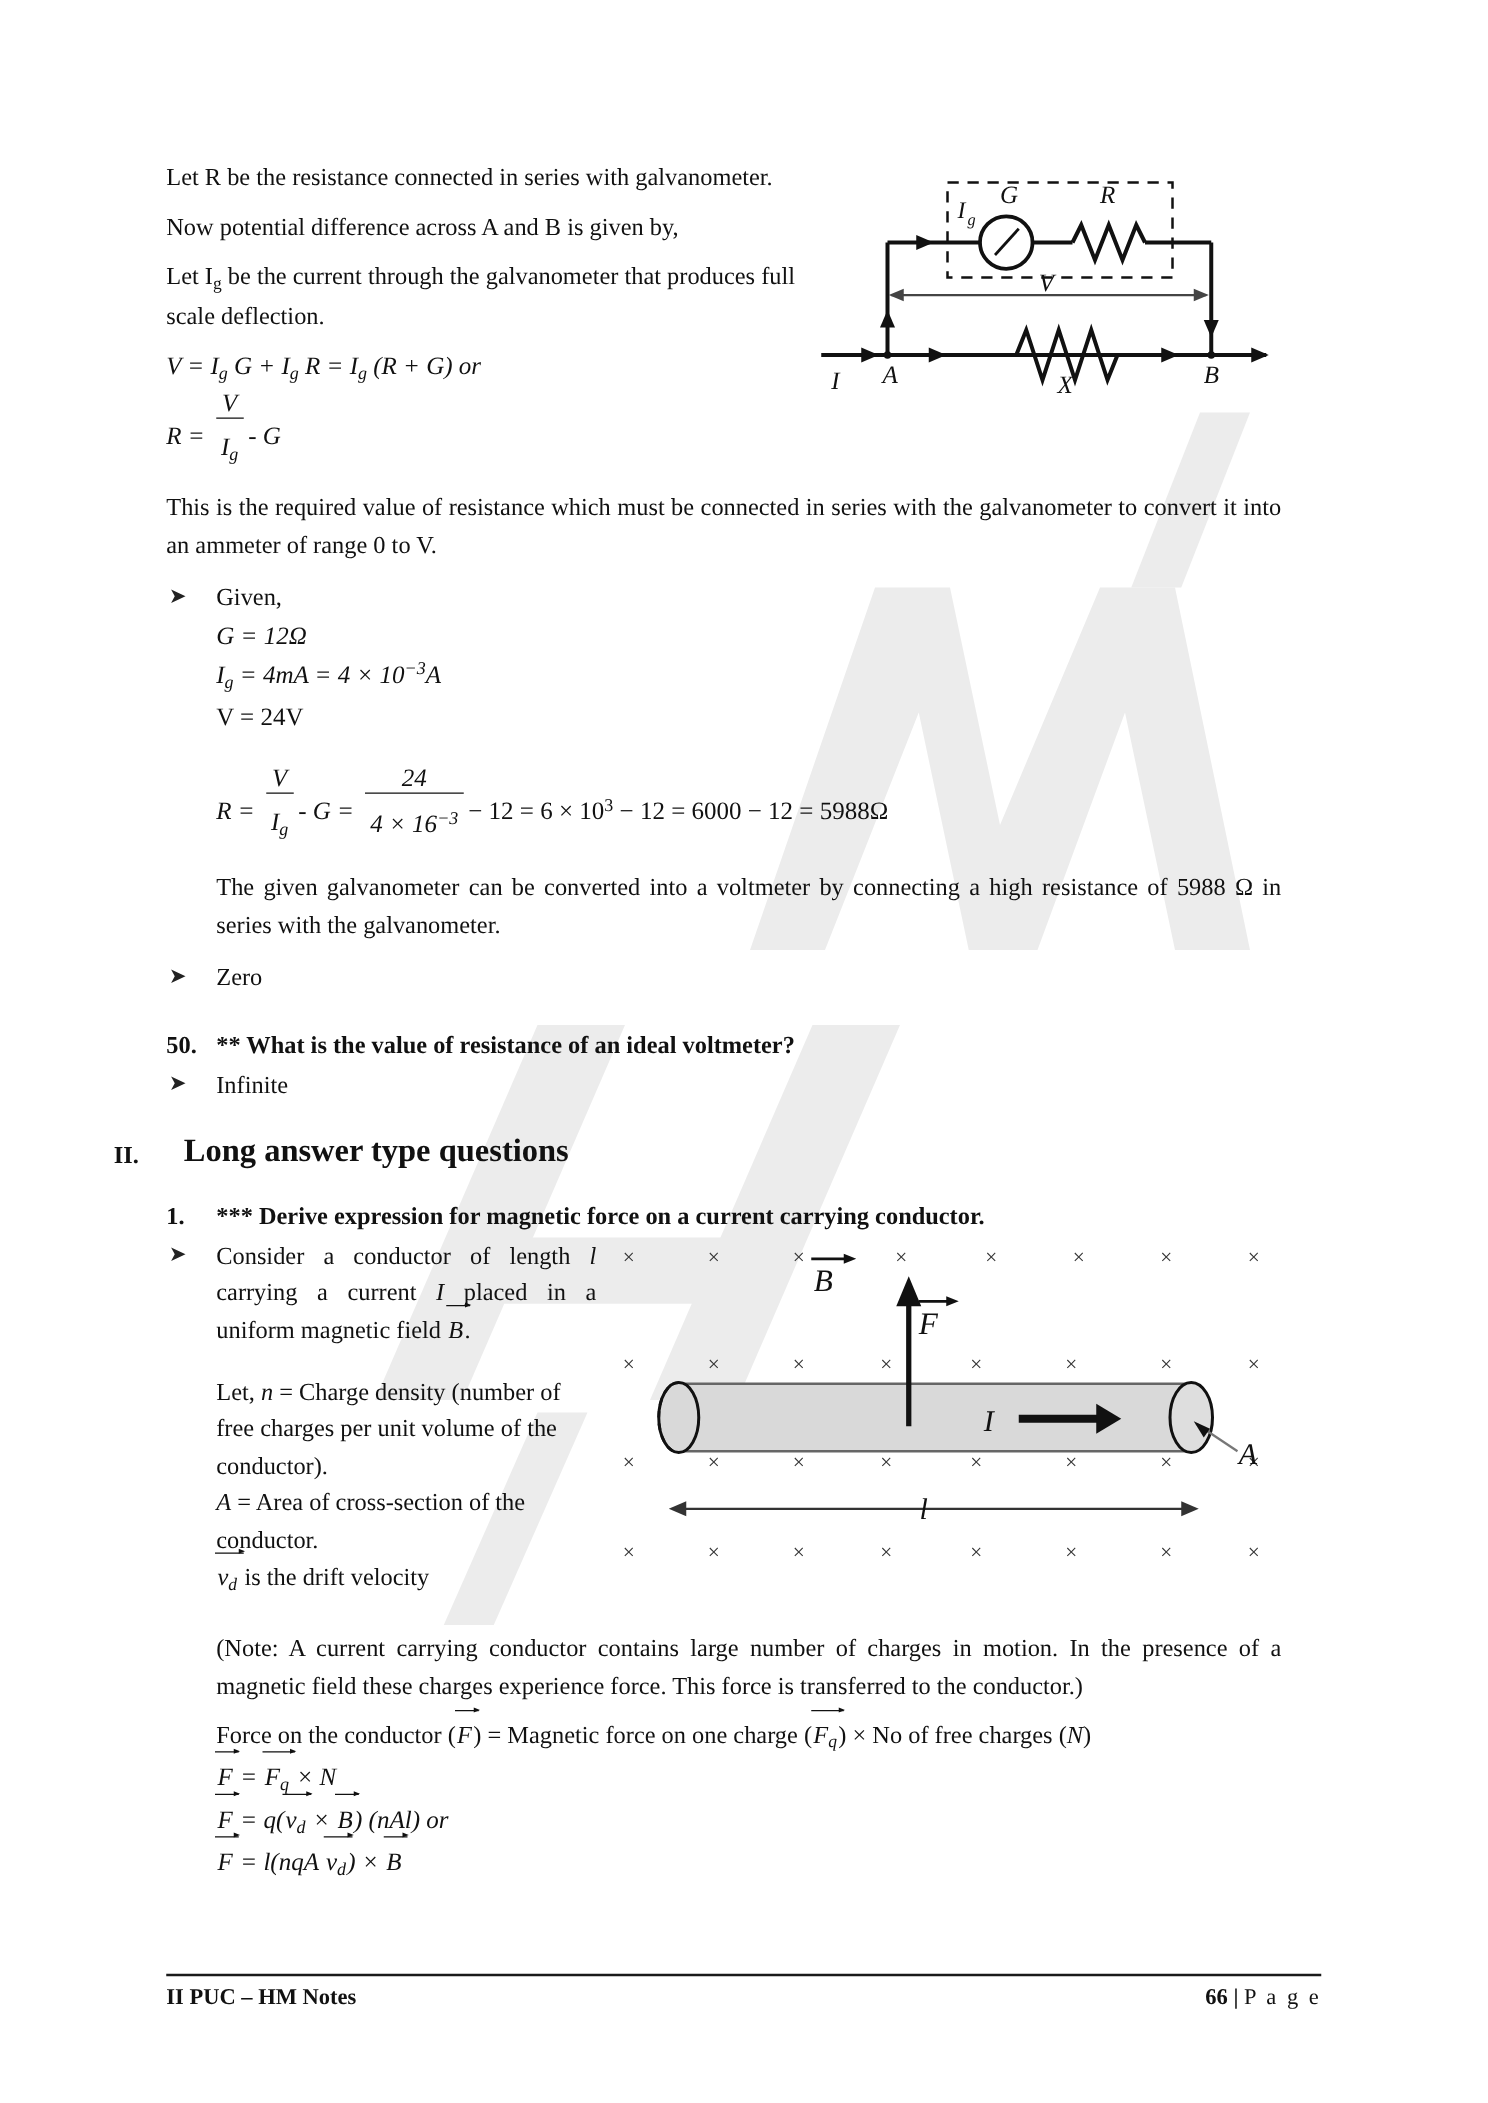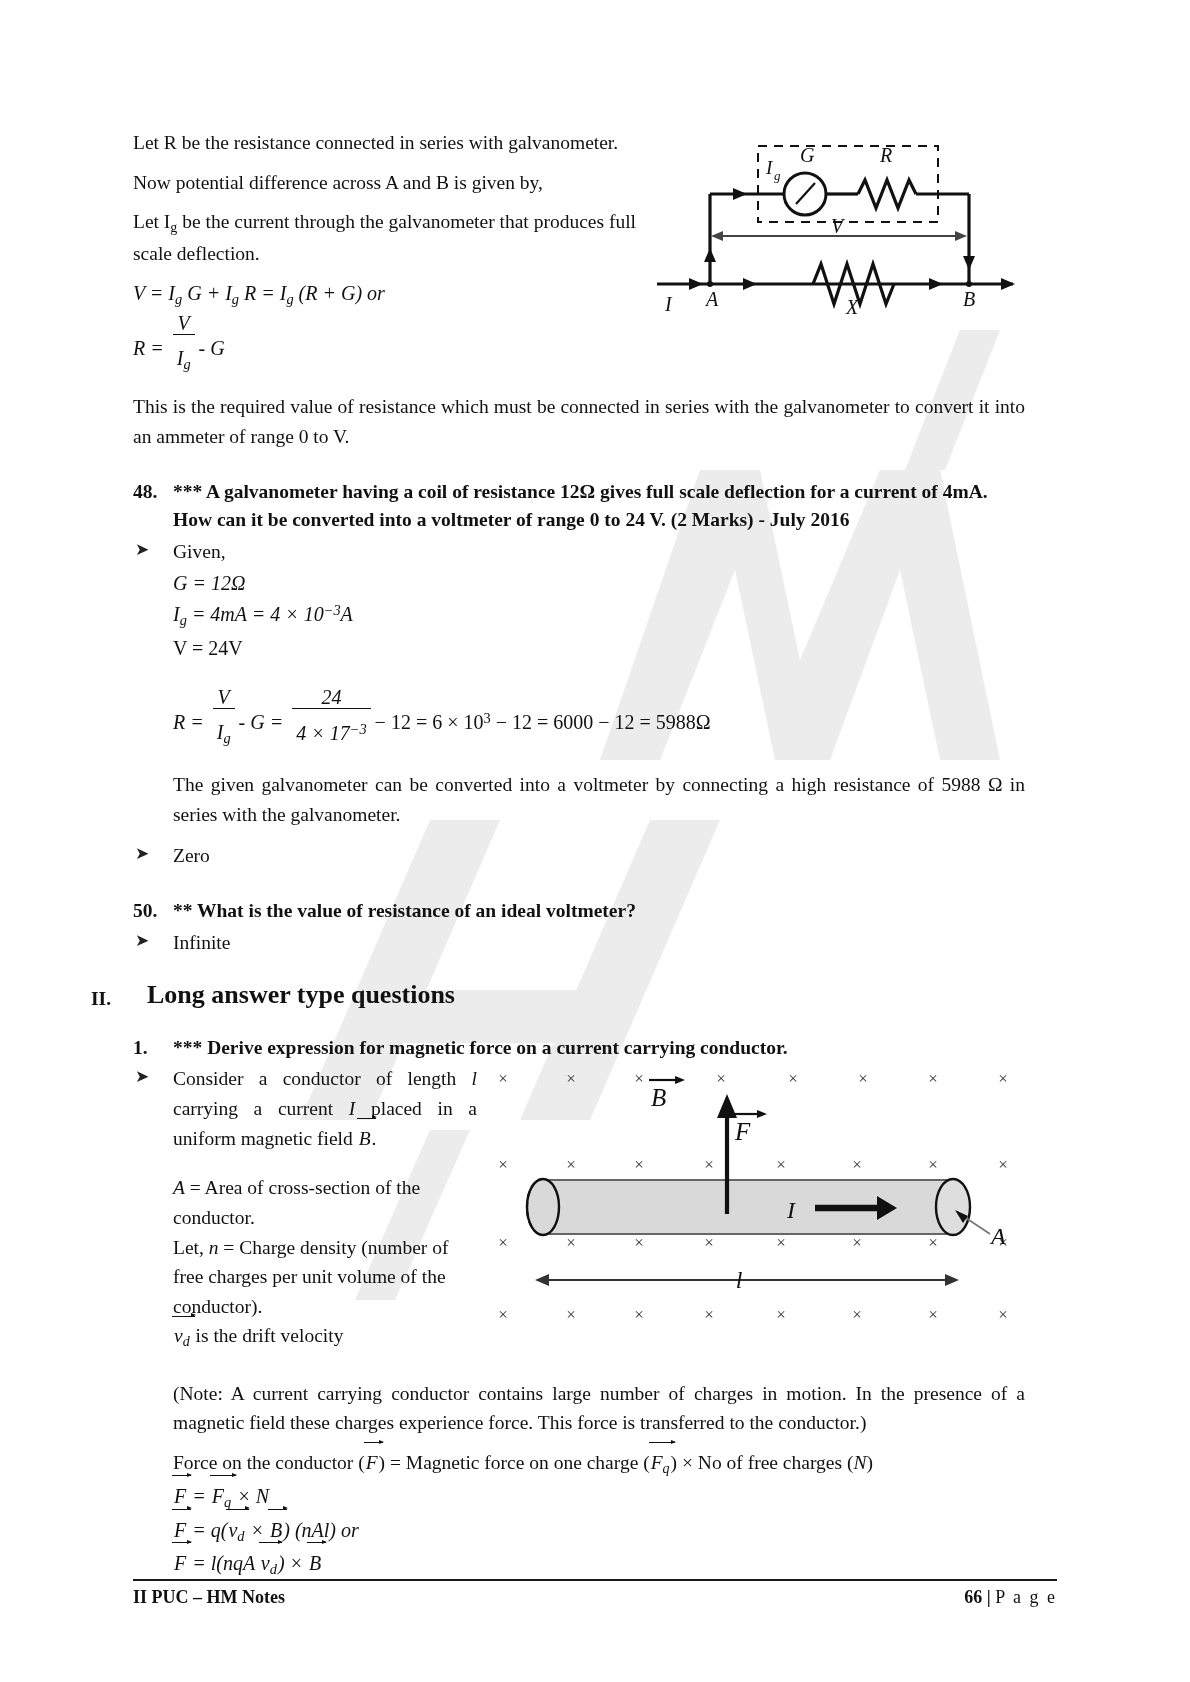--- a/index.html
+++ b/index.html
@@ -189,42 +189,38 @@
       <span>R = </span><span class="frac">
           <span class="num">V</span>
           <span class="den"><span>I</span><span class="sub">g</span></span>
         </span><span>- G</span>
     </div>
 
     <p class="para just" style="margin-top:6px">This is the required value of resistance which must be connected in series with the galvanometer to convert it into an ammeter of range 0 to V.</p>
 
     <div class="clear"></div>
 
-    <div class="qrow">
-      <div class="qnum">48.</div>
-      <div class="qtext">*** A galvanometer having a coil of resistance 12Ω gives full scale deflection for a current of 4mA. How can it be converted into a voltmeter of range 0 to 24 V. (2 Marks) - July 2016</div>
-    </div>
 
     <div class="arrow-row">
       <div class="arrow-bullet">➤</div>
       <div class="arrow-body">
         <div>Given,</div>
         <div class="mathline">G = 12Ω</div>
         <div class="mathline">
           <span>I</span><span class="sub">g</span><span> = 4mA = 4 × 10</span><span class="sup">−3</span><span>A</span>
         </div>
         <div class="mathline" style="font-style:normal">V = 24V</div>
 
         <div class="mathline" style="margin-top:26px;">
           <span>R = </span><span class="frac">
               <span class="num">V</span>
               <span class="den"><span>I</span><span class="sub">g</span></span>
             </span><span>- G = </span><span class="frac">
               <span class="num">24</span>
-              <span class="den"><span>4 × 17</span><span class="sup">−3</span></span>
+              <span class="den"><span>4 × 16</span><span class="sup">−3</span></span>
             </span><span style="font-style:normal">− 12 = 6 × 10</span><span class="sup" style="font-style:normal">3</span><span style="font-style:normal"> − 12 = 6000 − 12 = 5988Ω</span>
         </div>
 
         <p class="para just" style="margin-top:10px">The given galvanometer can be converted into a voltmeter by connecting a high resistance of 5988 Ω in series with the galvanometer.</p>
       </div>
     </div>
 
     <div class="arrow-row">
       <div class="arrow-bullet">➤</div>
       <div class="arrow-body">Zero</div>
@@ -331,24 +327,24 @@
       <text x="254" y="226" font-family="Liberation Serif, serif" font-style="italic" font-size="24" fill="#111" text-anchor="middle">l</text>
     </svg>
 
     <div class="arrow-row">
       <div class="arrow-bullet">➤</div>
       <div class="arrow-body">
         <p class="para just" style="margin-bottom:20px">
           <span>Consider a conductor of length </span><i class="mi">l</i><span> carrying a current </span><i class="mi">I</i><span> placed in a uniform magnetic field </span><i class="mi vec">B</i><span>.</span>
         </p>
         <p class="para" style="margin-bottom:0">
-          <i class="mi">A</i><span> = Area of cross-section of the conductor.</span>
+          <span>Let, </span><i class="mi">n</i><span> = Charge density (number of free charges per unit volume of the conductor).</span>
         </p>
         <p class="para" style="margin-bottom:0">
-          <span>Let, </span><i class="mi">n</i><span> = Charge density (number of free charges per unit volume of the conductor).</span>
+          <i class="mi">A</i><span> = Area of cross-section of the conductor.</span>
         </p>
         <p class="para" style="margin-bottom:0">
           <i class="mi vec"><span>v</span><span class="sub">d</span></i><span> is the drift velocity</span>
         </p>
       </div>
     </div>
 
     <div class="clear"></div>
 
     <div style="margin-left:40px; margin-top:26px;">

